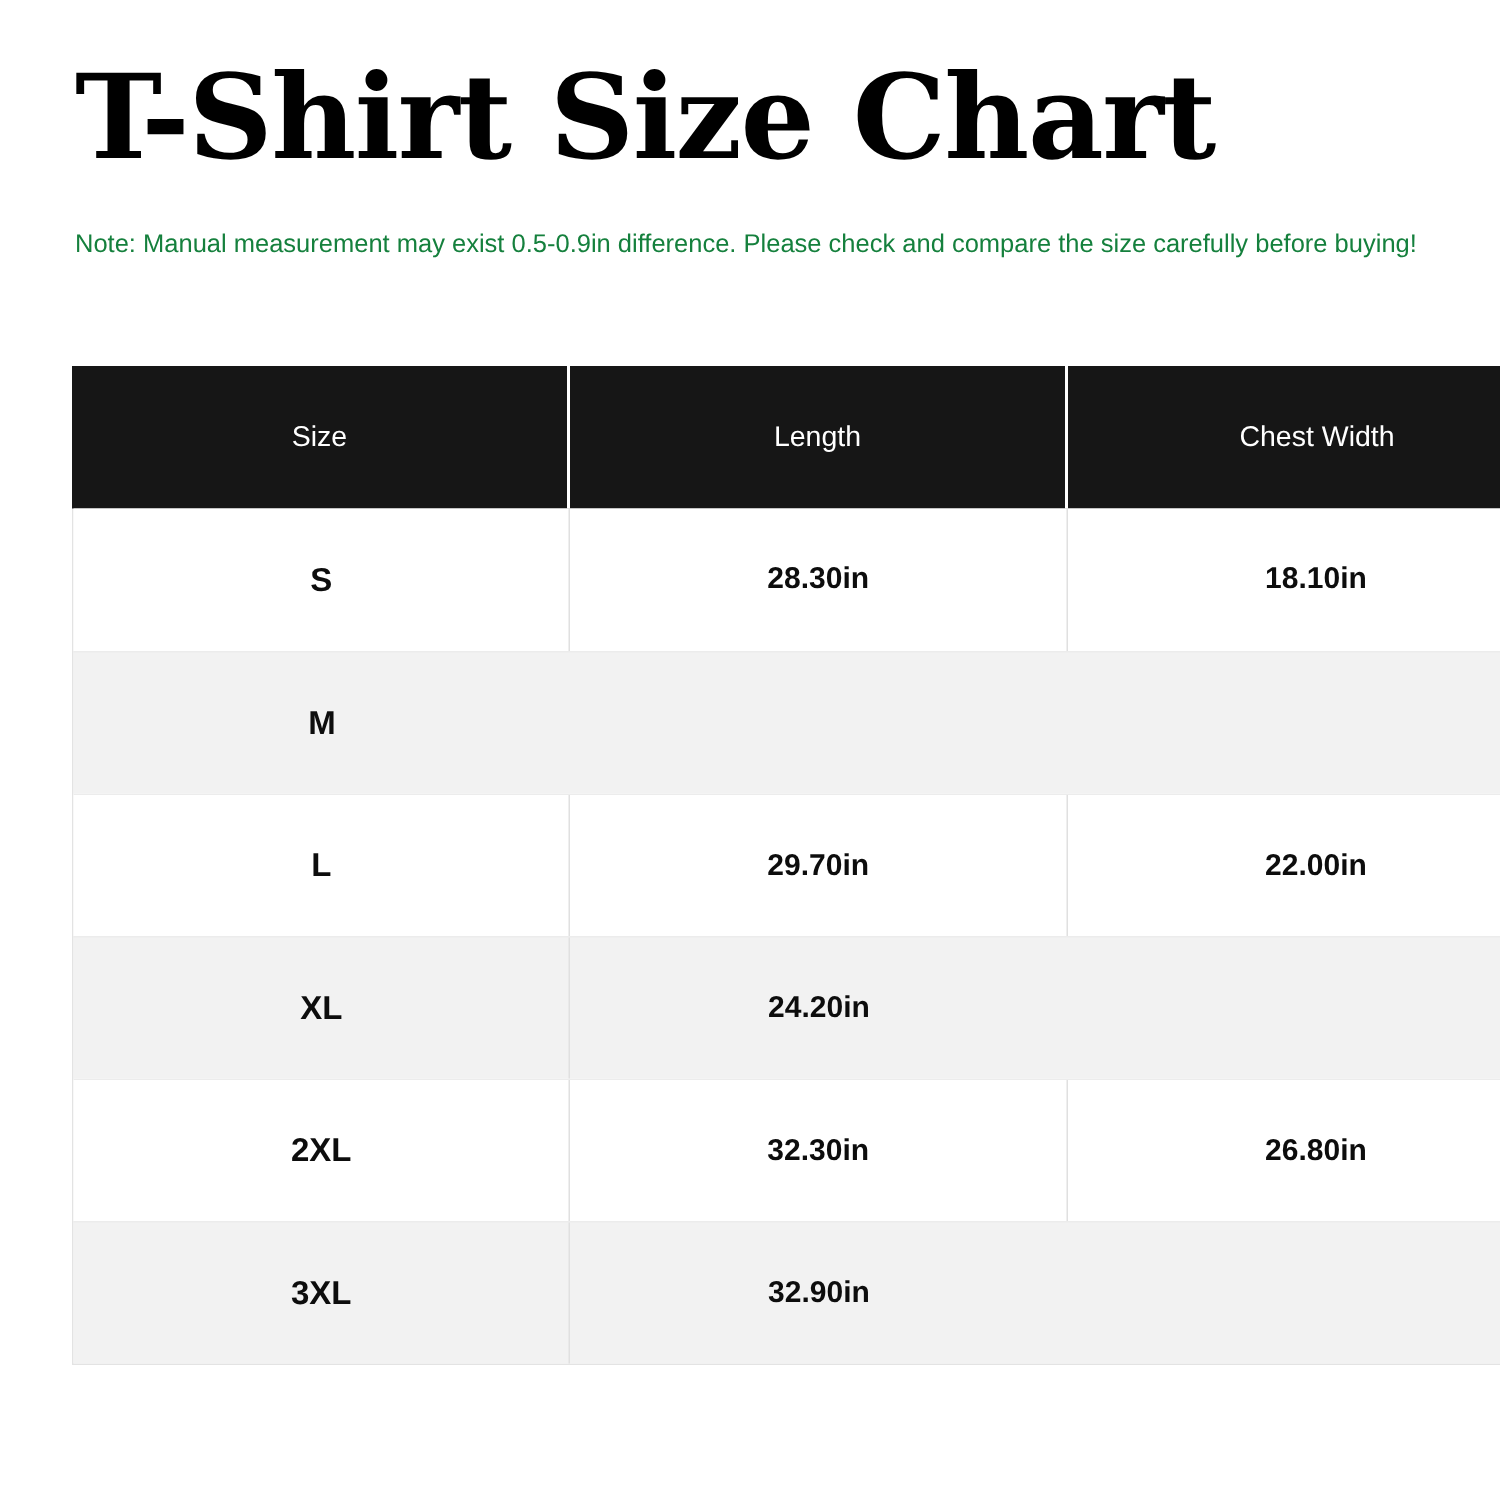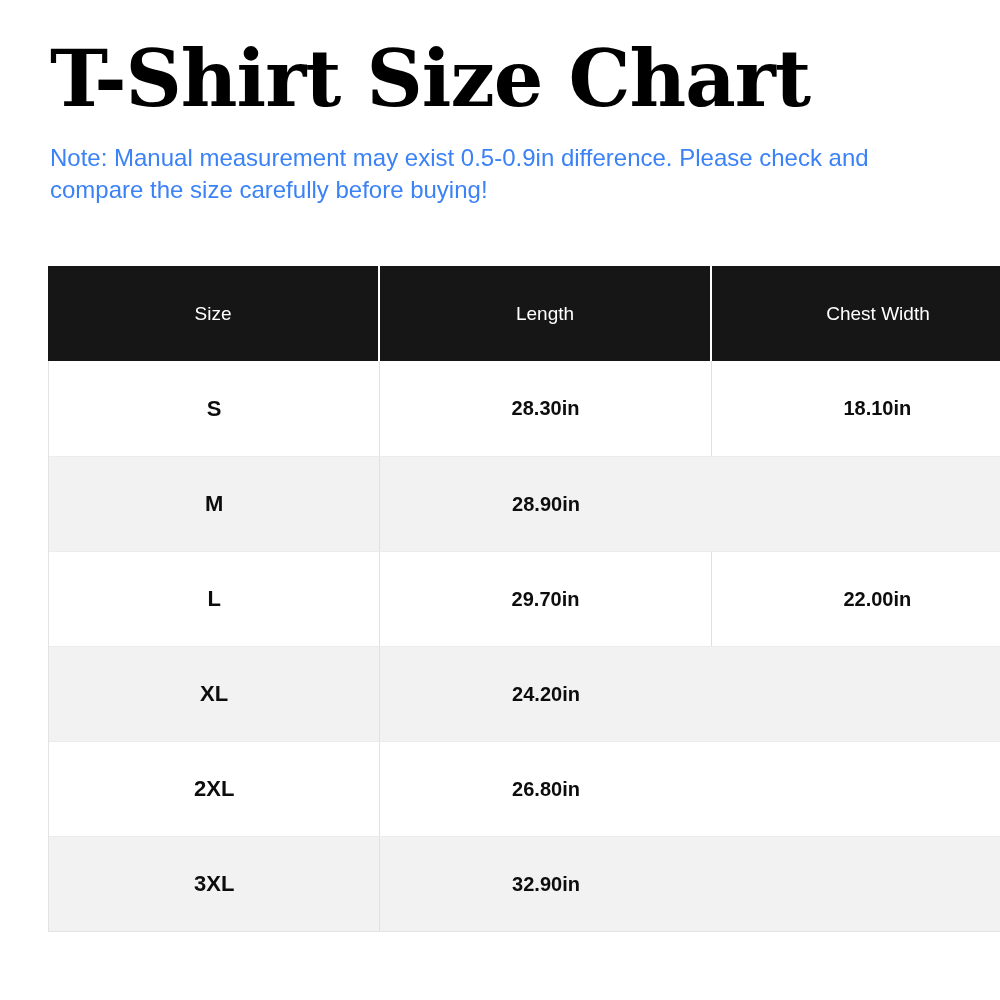--- a/index.html
+++ b/index.html
@@ -20,23 +20,23 @@
     font-weight: 700;
     font-size: 78px;
     line-height: 1.0;
     color: #000000;
     letter-spacing: -1px;
     margin-left: 2px;
     margin-bottom: 24px;
     white-space: nowrap;
   }
   .note {
-    font-size: 24px;
-    line-height: 32px;
-    color: #3b82f6;
+    font-size: 17px;
+    line-height: 42px;
+    color: #15803d;
     margin-left: 2px;
     max-width: 910px;
   }
   .size-table {
     margin-top: 60px;
     width: 996px;
     border: 1px solid #e3e3e3;
     border-top: none;
   }
   .t-row {
@@ -88,36 +88,36 @@
     </div>
 
     <div class="t-row odd first-body">
       <div class="cell size-cell">S</div>
       <div class="cell value-cell">28.30in</div>
       <div class="cell value-cell">18.10in</div>
     </div>
 
     <div class="t-row even">
       <div class="cell size-cell">M</div>
-      <div class="cell value-cell">28.90in</div>
     </div>
 
     <div class="t-row odd">
       <div class="cell size-cell">L</div>
       <div class="cell value-cell">29.70in</div>
       <div class="cell value-cell">22.00in</div>
     </div>
 
     <div class="t-row even">
       <div class="cell size-cell">XL</div>
       <div class="cell value-cell">24.20in</div>
     </div>
 
     <div class="t-row odd">
       <div class="cell size-cell">2XL</div>
+      <div class="cell value-cell">32.30in</div>
       <div class="cell value-cell">26.80in</div>
     </div>
 
     <div class="t-row even">
       <div class="cell size-cell">3XL</div>
       <div class="cell value-cell">32.90in</div>
     </div>
 
   </div>
 </div>

